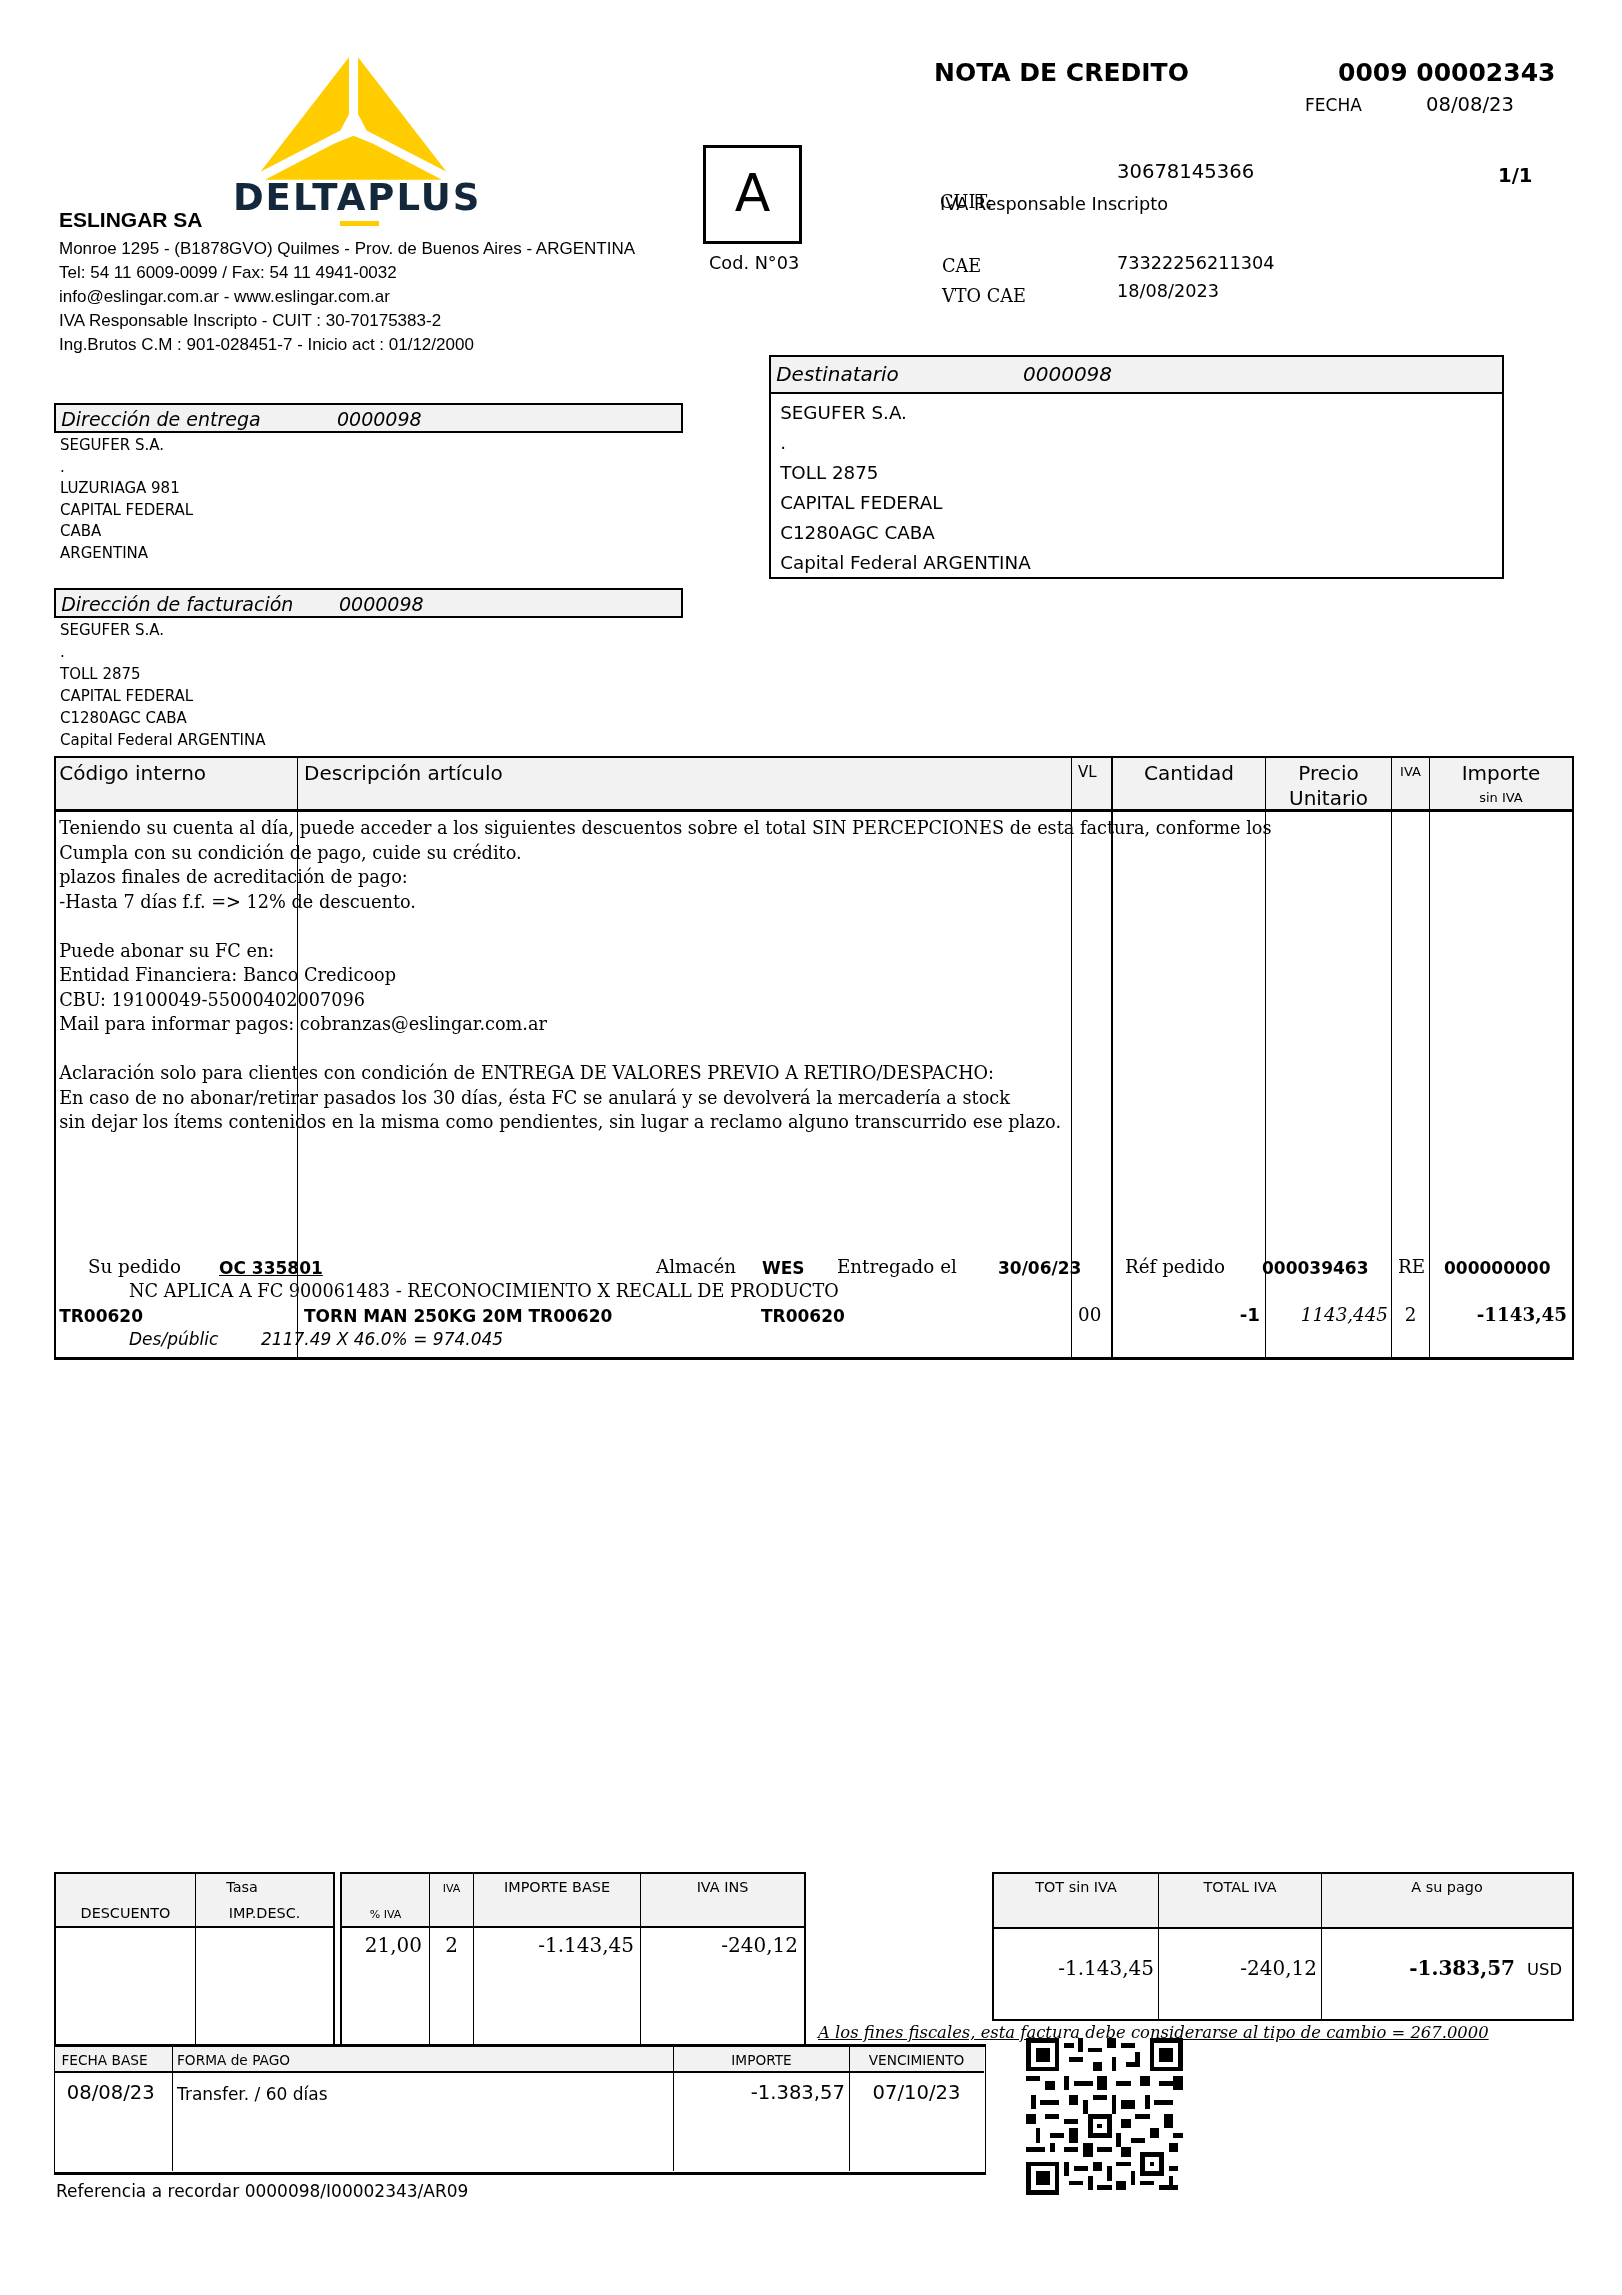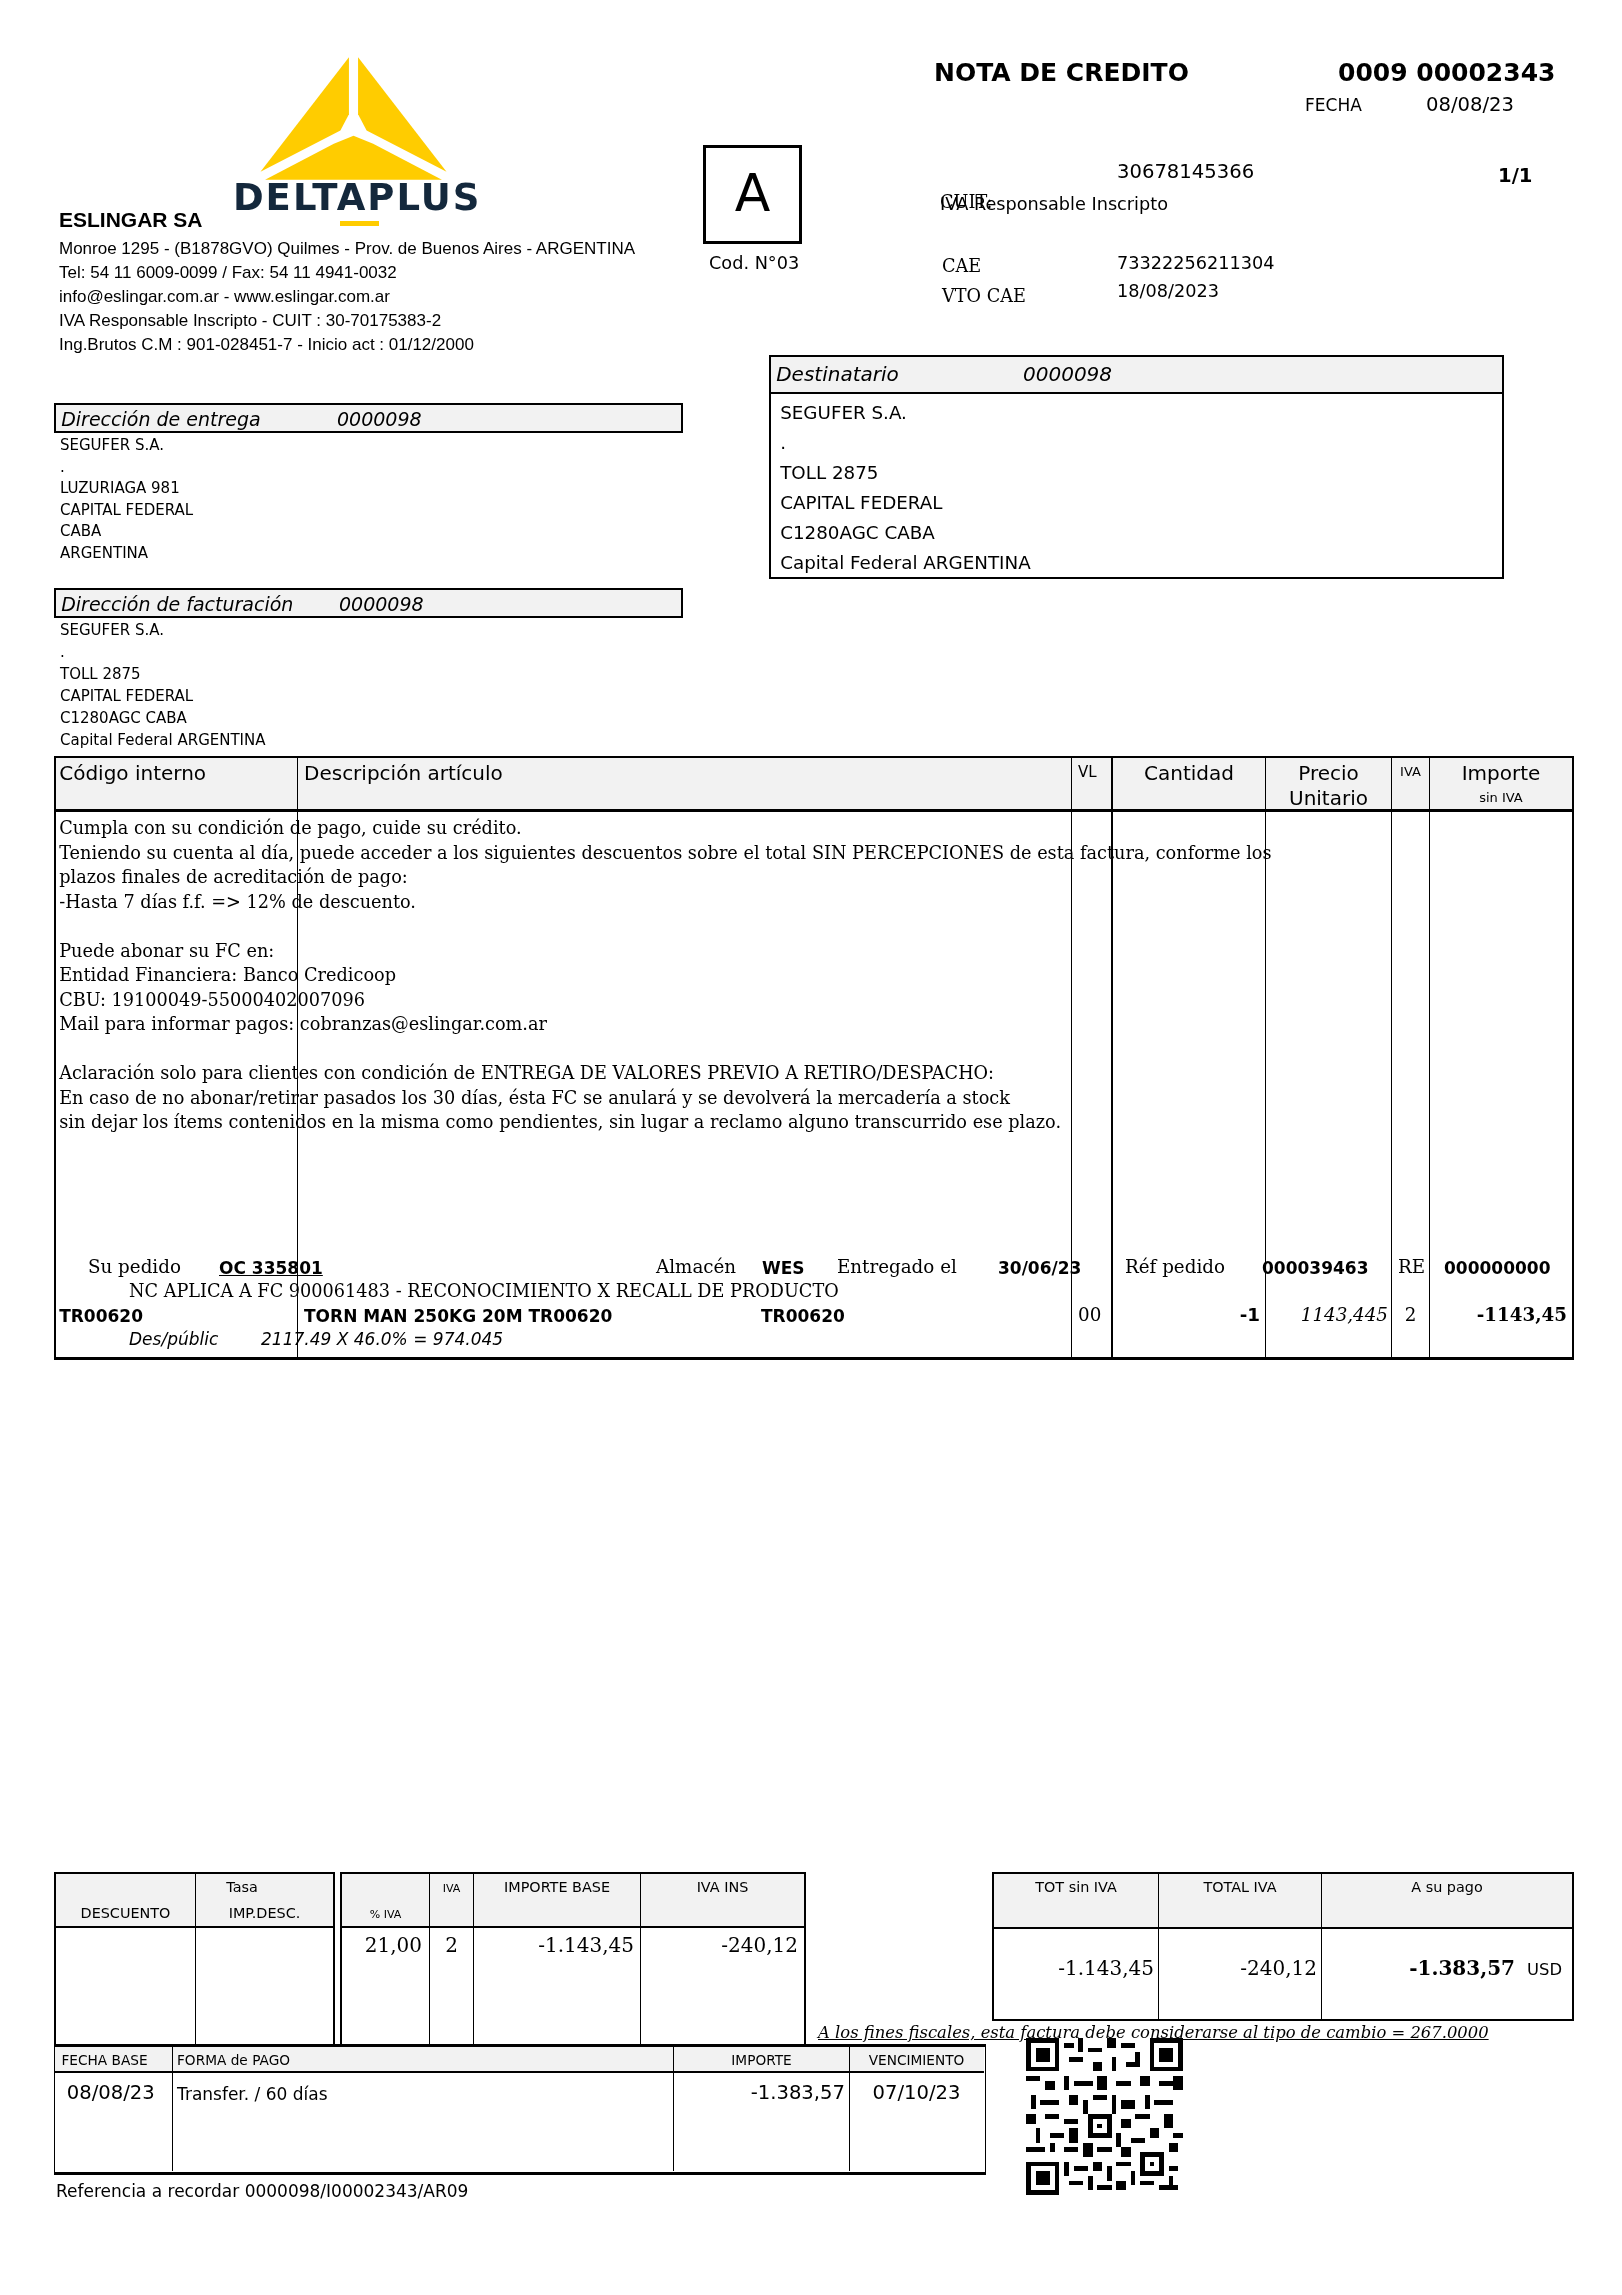--- a/index.html
+++ b/index.html
@@ -118,22 +118,22 @@
   <div class="abs sans" style="left:250px; top:5.2px; font-size:20px;">Descripción artículo</div>
   <div class="abs sans" style="left:1024px; top:6.5px; font-size:15px;">VL</div>
   <div class="abs sans center" style="left:1059px; top:5.2px; width:152px; font-size:20px;">Cantidad</div>
   <div class="abs sans center" style="left:1212px; top:5.2px; width:125px; font-size:20px;">Precio</div>
   <div class="abs sans center" style="left:1212px; top:30px; width:125px; font-size:20px;">Unitario</div>
   <div class="abs sans center" style="left:1338px; top:7.9px; width:37px; font-size:13px;">IVA</div>
   <div class="abs sans center" style="left:1376px; top:5.2px; width:142px; font-size:20px;">Importe</div>
   <div class="abs sans center" style="left:1376px; top:34px; width:142px; font-size:13px;">sin IVA</div>
 
   <div class="abs serif nowrap" style="left:5.2px; top:60px; font-size:17.7px; line-height:24.5px;">
+    <div>Teniendo su cuenta al día, puede acceder a los siguientes descuentos sobre el total SIN PERCEPCIONES de esta factura, conforme los</div>
     <div>Cumpla con su condición de pago, cuide su crédito.</div>
-    <div>Teniendo su cuenta al día, puede acceder a los siguientes descuentos sobre el total SIN PERCEPCIONES de esta factura, conforme los</div>
     <div>plazos finales de acreditación de pago:</div>
     <div>-Hasta  7 días f.f. =&gt; 12% de descuento.</div>
     <div style="height:24.5px;"></div>
     <div>Puede abonar su FC en:</div>
     <div>Entidad Financiera: Banco Credicoop</div>
     <div>CBU: 19100049-55000402007096</div>
     <div>Mail para informar pagos: cobranzas@eslingar.com.ar</div>
     <div style="height:24.5px;"></div>
     <div>Aclaración solo para clientes con condición de ENTREGA DE VALORES PREVIO A RETIRO/DESPACHO:</div>
     <div>En caso de no abonar/retirar pasados los 30 días, ésta FC se anulará y se devolverá la mercadería a stock</div>

